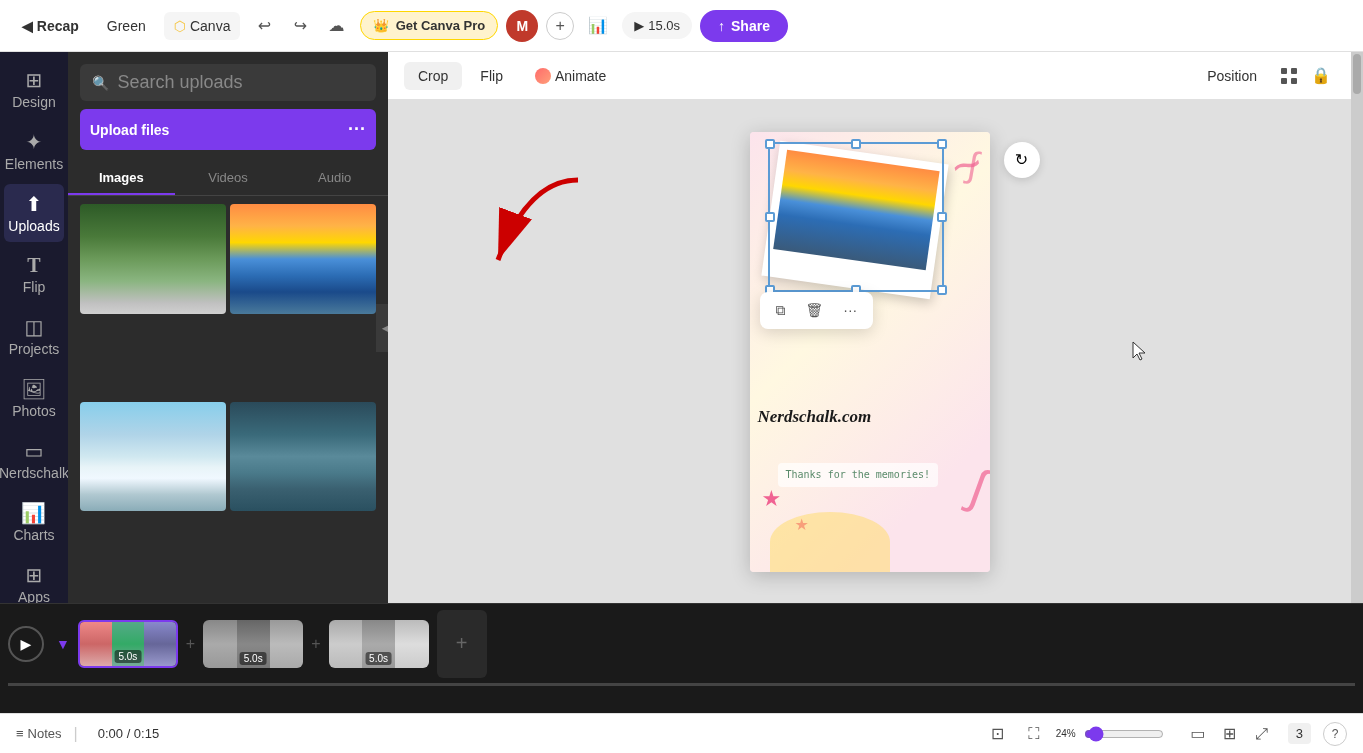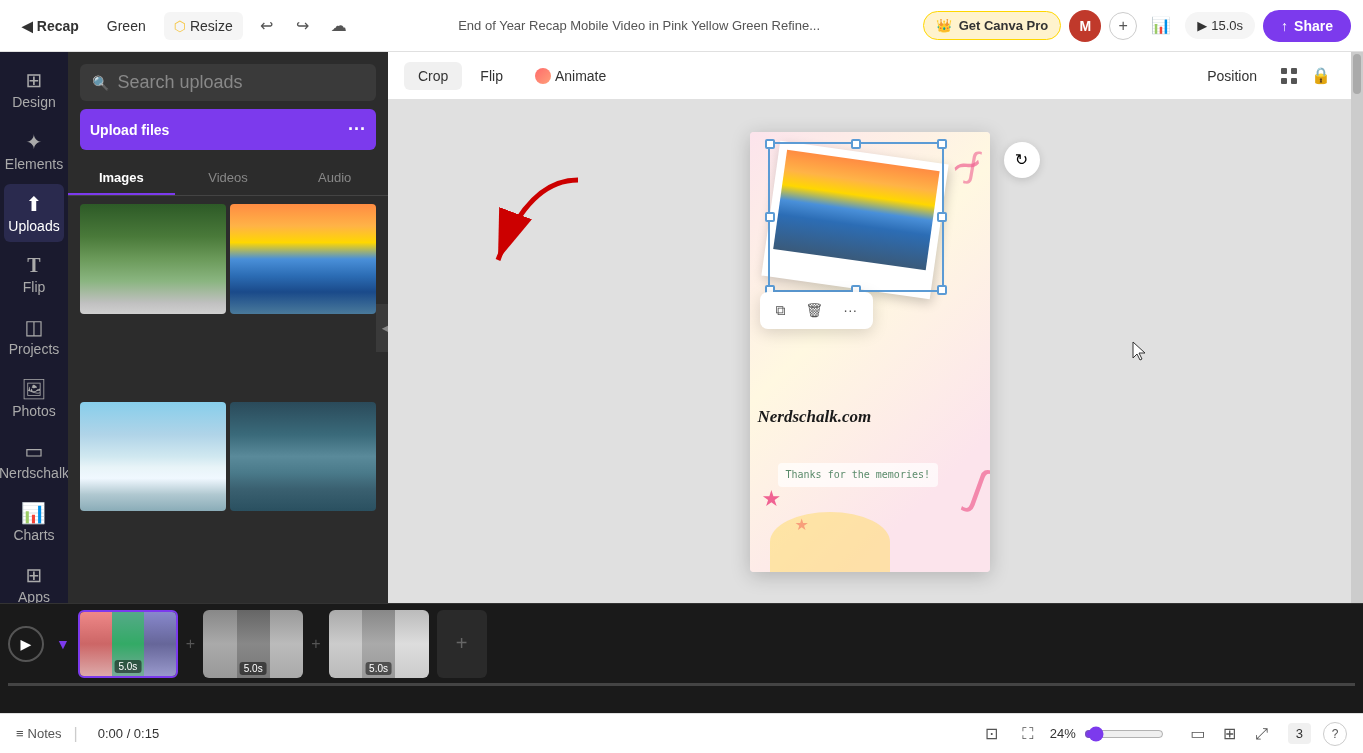--- a/index.html
+++ b/index.html
@@ -336,21 +336,21 @@
       border: 2px solid #555;
       display: flex;
       align-items: center;
       justify-content: center;
       cursor: pointer;
       color: white;
       font-size: 14px;
       flex-shrink: 0;
     }
     .clip {
-      height: 68px;
+      height: 48px;
       border-radius: 6px;
       overflow: hidden;
       position: relative;
       cursor: pointer;
       flex-shrink: 0;
       display: flex;
       align-items: flex-end;
     }
     .clip-1 { width: 100px; border: 2px solid #7c3aed; }
     .clip-2 { width: 100px; }
@@ -398,50 +398,47 @@
       background: #fff;
       border-top: 1px solid #e0e0e0;
       display: flex;
       align-items: center;
       padding: 0 16px;
       gap: 12px;
     }
     .notes-btn { display: flex; align-items: center; gap: 4px; font-size: 13px; color: #555; cursor: pointer; }
     .time-display { font-size: 13px; color: #333; margin-left: 8px; }
     .zoom-controls { display: flex; align-items: center; gap: 8px; margin-left: auto; }
-    .zoom-pct { font-size: 13px; color: #333; }
+    .zoom-pct { font-size: 10px; color: #333; }
     .zoom-slider { width: 80px; accent-color: #7c3aed; }
     .view-icon { width: 28px; height: 28px; display: flex; align-items: center; justify-content: center; cursor: pointer; color: #555; border-radius: 4px; }
     .page-indicator { font-size: 13px; color: #333; background: #f0f0f0; padding: 3px 8px; border-radius: 4px; }
     .help-btn { width: 24px; height: 24px; border-radius: 50%; border: 1px solid #ccc; display: flex; align-items: center; justify-content: center; font-size: 12px; color: #555; cursor: pointer; }
   </style>
 </head>
 <body>
 
 <div class="top-bar">
   <div class="top-bar-left">
     <div class="home-btn">
       <span>◀</span>
       <span>Recap</span>
     </div>
     <div class="file-btn">
       <span>Green</span>
     </div>
     <div class="resize-btn">
       <span style="color:#f5c542; font-size:14px;">⬡</span>
-      <span>Resize</span>
+      <span>Canva</span>
     </div>
     <div class="undo-redo">
       <div class="icon-btn">↩</div>
       <div class="icon-btn">↪</div>
       <div class="icon-btn">☁</div>
     </div>
-  </div>
-  <div class="top-bar-center">
-    <span>End of Year Recap Mobile Video in Pink Yellow Green Refine...</span>
   </div>
   <div class="top-bar-right">
     <div class="get-canva-btn">
       <span>👑</span>
       <span>Get Canva Pro</span>
     </div>
     <div class="avatar">
       <span>M</span>
     </div>
     <div class="plus-btn">+</div>

